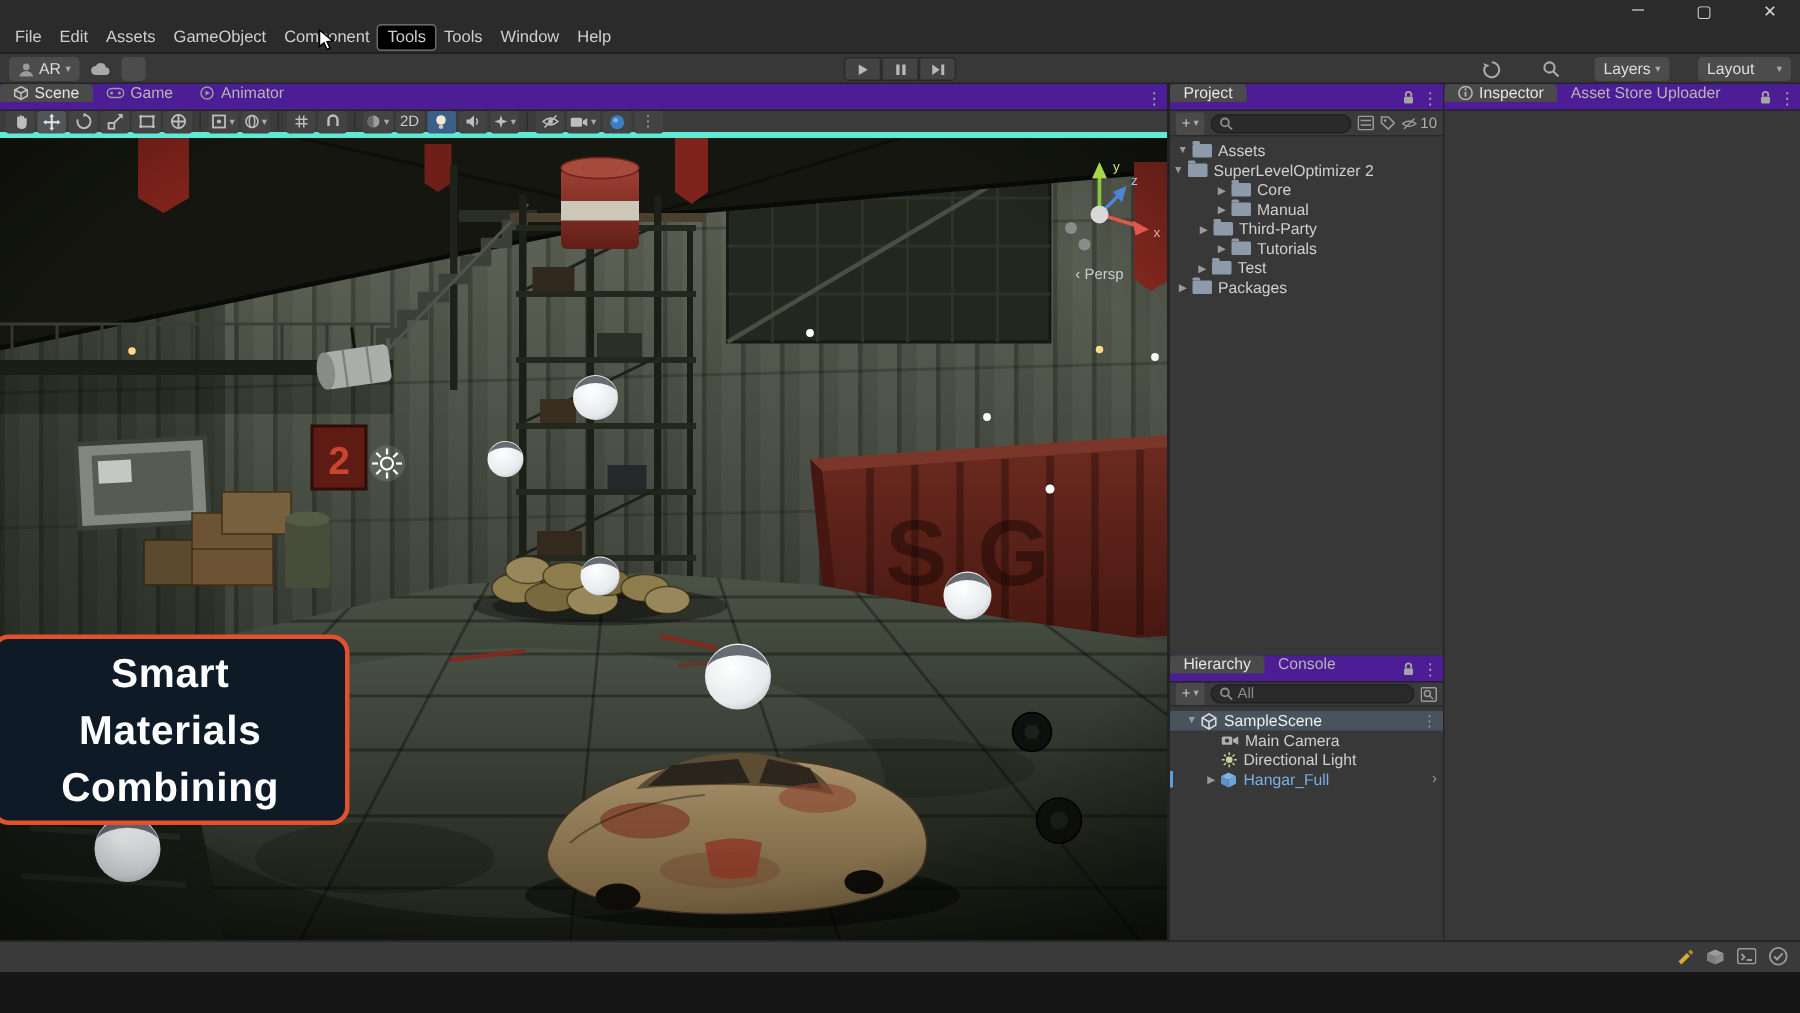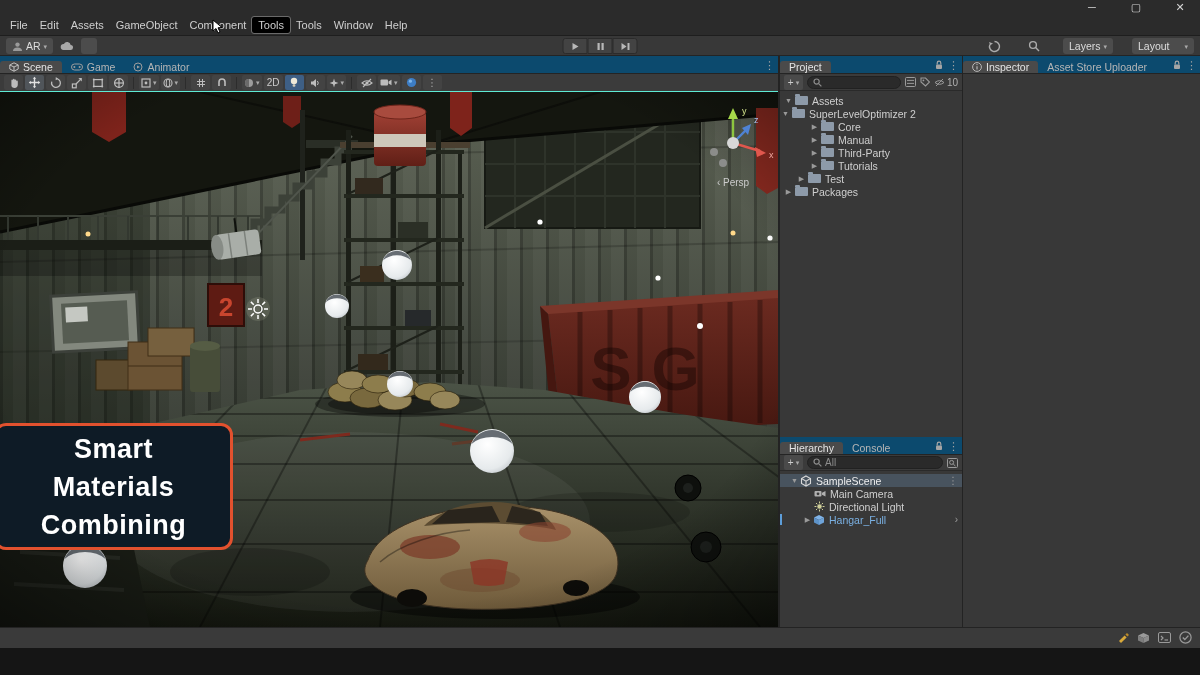--- a/index.html
+++ b/index.html
@@ -17,37 +17,37 @@
   .tb-center{position:absolute;left:50%;top:2px;transform:translateX(-50%);display:flex}
   .tb-right{position:absolute;right:6px;top:2px;display:flex;gap:19px;align-items:center}
   .tbtn{height:16px;display:flex;align-items:center;gap:3px;padding:0 6px;background:#4c4c4c;border-radius:3px;font-size:10.5px;color:#ddd}
   .ibtn{height:16px;width:20px;display:flex;align-items:center;justify-content:center;border-radius:3px}
   .playbtn{width:25px;height:16px;background:#434343;border:1px solid #2b2b2b;display:flex;align-items:center;justify-content:center}
   .playbtn:first-child{border-radius:3px 0 0 3px}
   .playbtn:last-child{border-radius:0 3px 3px 0}
   .caret{font-size:7px;color:#aaa;line-height:1}
   
   .panel{position:absolute;background:#383838}
-  .tabstrip{display:flex;align-items:flex-end;height:18px;background:#0c4a6e;border-bottom:1px solid #242424;position:relative;font-size:10.5px}
+  .tabstrip{display:flex;align-items:flex-start;height:18px;background:#4c1d95;border-bottom:1px solid #242424;position:relative;font-size:10.5px}
   .tab{display:flex;align-items:center;gap:4px;padding:0 9px;color:#b5b5b5}
   .tab.active{background:#4a4a4a;color:#e4e4e4;border-radius:3px 3px 0 0}
   .strip-icons{position:absolute;right:3px;top:0;height:18px;display:flex;align-items:center;gap:5px;color:#a5a5a5;font-size:11px}
   .ptoolbar{display:flex;align-items:center;height:17px;background:#3b3b3b;border-bottom:1px solid #2a2a2a;padding:0 4px;gap:4px;font-size:10.5px}
   .searchbox{flex:1;height:13px;background:#2a2a2a;border:1px solid #212121;border-radius:7px;display:flex;align-items:center;padding:0 5px;gap:3px;color:#8d8d8d;font-size:10px}
   .tree{padding-top:3px}
   .row{display:flex;align-items:center;height:13px;font-size:10.5px;white-space:nowrap;color:#cfcfcf;position:relative}
   .arrow{width:11px;font-size:7px;color:#9a9a9a;text-align:center;flex:none}
   .folder-icon{width:13px;height:9px;background:#8d9aa9;border-radius:1px;margin:0 4px 0 1px;position:relative;flex:none}
   .folder-icon::before{content:"";position:absolute;top:-2px;left:0;width:5px;height:2px;background:#8d9aa9;border-radius:1px 1px 0 0}
   .row.sel{background:#48535e}
   .right-menu{position:absolute;right:4px;color:#9a9a9a;font-size:10px}
   .blue-mark{position:absolute;left:0;top:1px;width:2px;height:11px;background:#5d9dd8}
   .prefab-label{color:#7ab0e2}
   
-  .scenebar{display:flex;align-items:center;height:18px;background:#3b3b3b;border-bottom:1px solid #5eead4;padding:0 4px;gap:2px}
+  .scenebar{display:flex;align-items:center;height:18px;background:#3b3b3b;border-bottom:4px solid #5eead4;padding:0 4px;gap:2px}
   .sbtn{height:15px;min-width:19px;display:flex;align-items:center;justify-content:center;gap:2px;border-radius:2px;background:#434343;padding:0 2px;font-size:10px;color:#ccc}
   .sbtn.on{background:#50555a}
   .sbtn.blue{background:#3e5f85}
   .sep{width:1px;height:12px;background:#2c2c2c;margin:0 3px}
   .viewport{position:absolute;left:0;top:36px;width:778px;height:535px;background:#20241d;overflow:hidden}
   .caption{position:absolute;left:-6px;top:331px;width:239px;height:127px;background:#0e1b26;border:3px solid #e2512e;border-radius:12px;display:flex;flex-direction:column;justify-content:center;text-align:center}
   .caption span{font-size:27px;font-weight:bold;color:#fff;line-height:38px;letter-spacing:.5px}
   .gizmo{position:absolute;left:690px;top:8px;width:90px;height:92px}
   
   .statusbar{position:absolute;left:0;top:627px;width:1200px;height:21px;background:#3a3a3a;border-top:1px solid #232323}
@@ -636,21 +636,21 @@
       <div class="row" style="padding-left:29px">
         <span class="arrow">▶</span>
         <span class="folder-icon"></span>
         <span>Core</span>
       </div>
       <div class="row" style="padding-left:29px">
         <span class="arrow">▶</span>
         <span class="folder-icon"></span>
         <span>Manual</span>
       </div>
-      <div class="row" style="padding-left:29px">
+      <div class="row" style="padding-left:17px">
         <span class="arrow">▶</span>
         <span class="folder-icon"></span>
         <span>Third-Party</span>
       </div>
       <div class="row" style="padding-left:29px">
         <span class="arrow">▶</span>
         <span class="folder-icon"></span>
         <span>Tutorials</span>
       </div>
       <div class="row" style="padding-left:16px">

